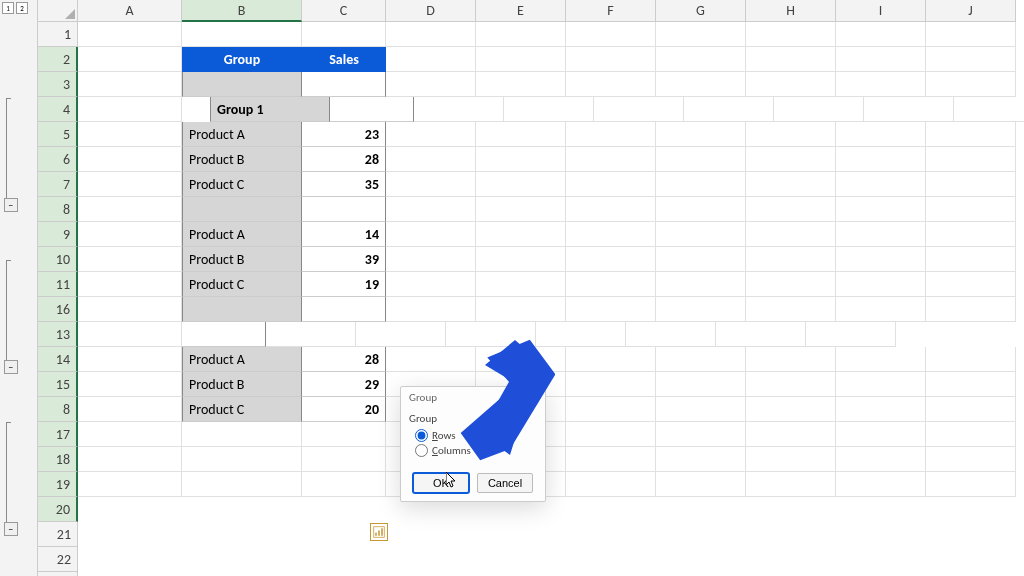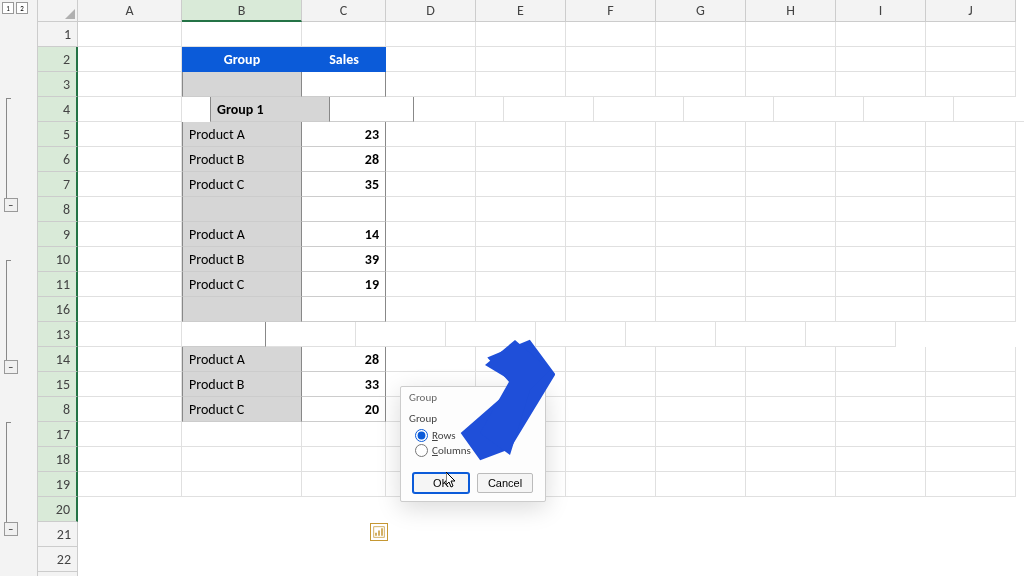--- a/index.html
+++ b/index.html
@@ -475,21 +475,21 @@
       <div class="grid-cell" style="width: 90px;"></div>
       <div class="grid-cell" style="width: 90px;"></div>
       <div class="grid-cell" style="width: 90px;"></div>
       <div class="grid-cell" style="width: 90px;"></div>
       <div class="grid-cell" style="width: 90px;"></div>
       <div class="grid-cell" style="width: 90px;"></div>
     </div>
     <div class="grid-row">
       <div class="grid-cell" style="width: 104px;"></div>
       <div class="grid-cell cell-data data-left-edge cell-sel" style="width: 120px;">Product B</div>
-      <div class="grid-cell cell-data data-right-edge num" style="width: 84px; background: rgb(255, 255, 255);">33</div>
+      <div class="grid-cell cell-data data-right-edge num" style="width: 84px; background: rgb(255, 255, 255);">29</div>
       <div class="grid-cell" style="width: 90px;"></div>
       <div class="grid-cell" style="width: 90px;"></div>
       <div class="grid-cell" style="width: 90px;"></div>
       <div class="grid-cell" style="width: 90px;"></div>
       <div class="grid-cell" style="width: 90px;"></div>
       <div class="grid-cell" style="width: 90px;"></div>
       <div class="grid-cell" style="width: 90px;"></div>
     </div>
     <div class="grid-row">
       <div class="grid-cell" style="width: 104px;"></div>

